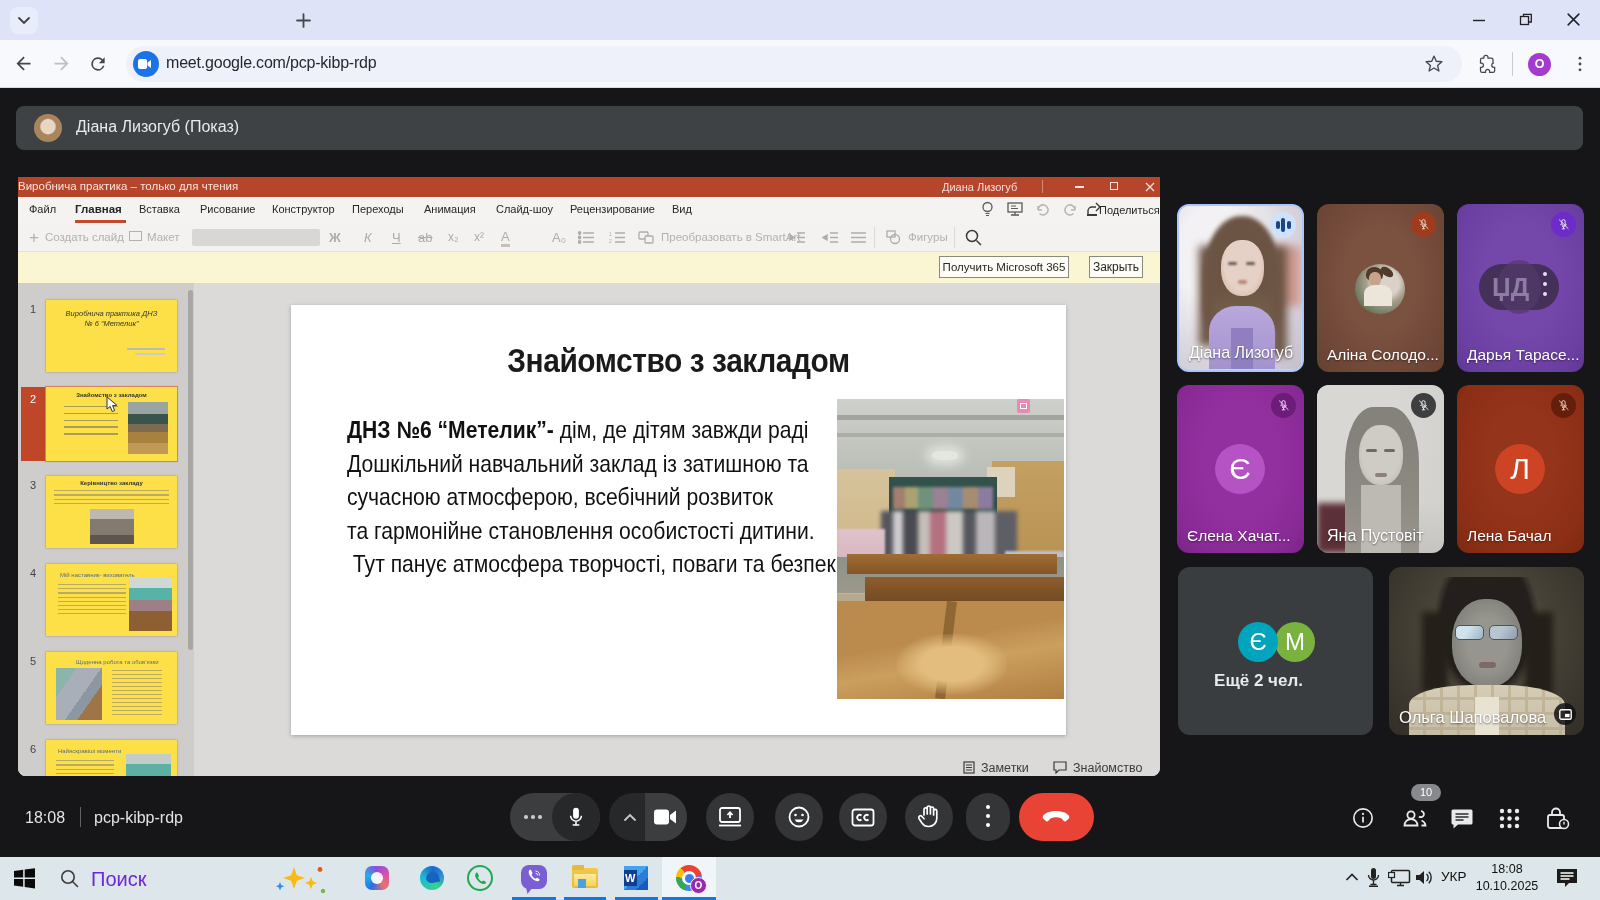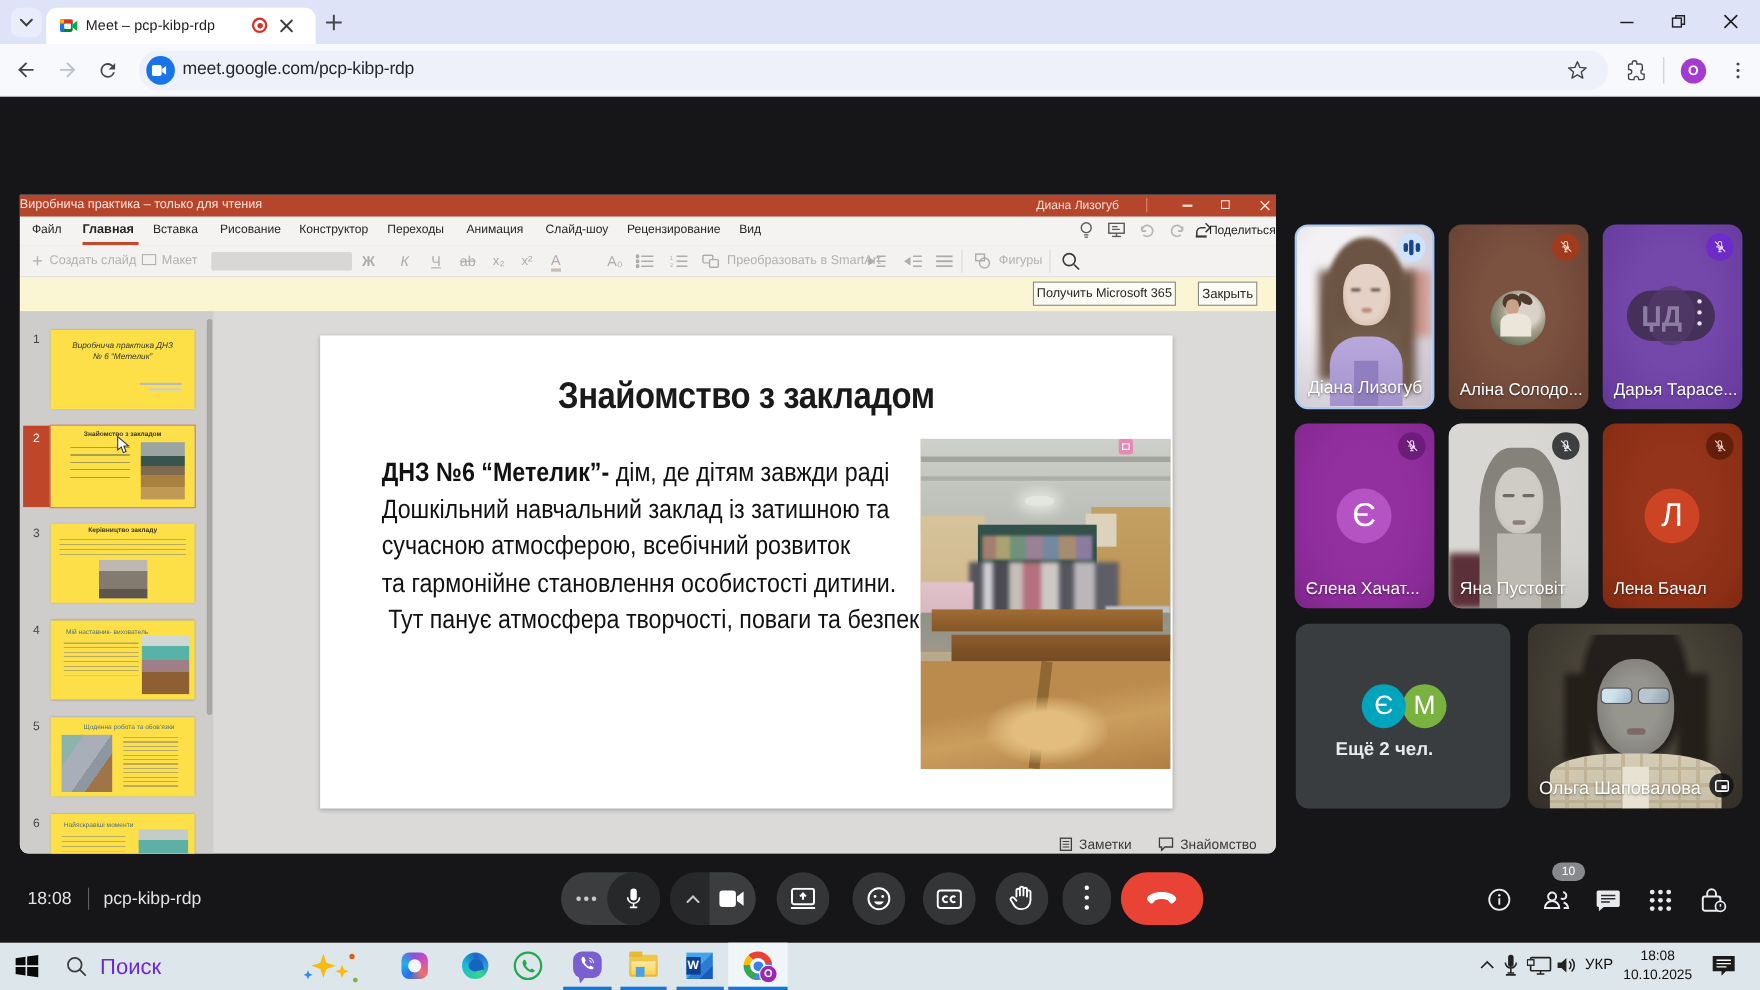--- a/index.html
+++ b/index.html
@@ -44,36 +44,20 @@
 </style>
 </head>
 <body>
 <div id="stage">
   <div id="tabstrip"></div>
   <div id="tabsearch">
     <svg class="abs" style="left:7px;top:9px" width="14" height="10" viewBox="0 0 14 10">
         <path d="M2 2 L7 7 L12 2" fill="none" stroke="#3c4043" stroke-width="1.8" stroke-linecap="round"></path>
       </svg>
   </div>
-  <div id="activetab">
-    <svg class="abs" style="left:12px;top:8px" width="17" height="17" viewBox="0 0 24 24">
-      <rect x="1" y="4" width="16" height="16" rx="3" fill="#00832d"></rect>
-      <rect x="1" y="4" width="5" height="16" rx="2" fill="#1a73e8"></rect>
-      <rect x="1" y="4" width="16" height="5" fill="#d93025"></rect>
-      <rect x="1" y="4" width="5" height="5" fill="#fbbc04"></rect>
-      <path d="M17 10 L23 5.5 V18.5 L17 14 Z" fill="#00ac47"></path>
-      <rect x="6" y="9" width="9" height="7" rx="1.5" fill="#fff" opacity=".92"></rect>
-    </svg>
-    <div class="abs" style="left:36px;top:8px;font-size:13px;color:#202124;letter-spacing:.1px">Meet – pcp-kibp-rdp</div>
-    <div class="abs" style="left:187px;top:9px;width:14px;height:14px;border-radius:50%;border:2.5px solid #d93025"></div>
-    <div class="abs" style="left:191.5px;top:13.5px;width:5px;height:5px;border-radius:50%;background:#d93025"></div>
-    <svg class="abs" style="left:212px;top:10px" width="13" height="13" viewBox="0 0 12 12">
-        <path d="M1.5 1.5 L10.5 10.5 M10.5 1.5 L1.5 10.5" stroke="#3c4043" stroke-width="1.6" stroke-linecap="round"></path>
-      </svg>
-  </div>
   <svg class="abs" style="left:296px;top:13px" width="15" height="15" viewBox="0 0 14 14">
       <path d="M7 1 V13 M1 7 H13" stroke="#44474e" stroke-width="1.7" stroke-linecap="round"></path>
     </svg>
   <svg class="abs" style="left:1472px;top:14px" width="14" height="13" viewBox="0 0 14 13">
       <path d="M1 6.5 H13" stroke="#202124" stroke-width="1.4"></path>
     </svg>
   <svg class="abs" style="left:1519px;top:12px" width="14" height="15" viewBox="0 0 14 14">
       <rect x="1.5" y="4" width="8" height="8" fill="none" stroke="#202124" stroke-width="1.3"></rect>
       <path d="M4.5 4 V1.8 H12.3 V9.5 H9.6" fill="none" stroke="#202124" stroke-width="1.3"></path>
     </svg>
@@ -104,20 +88,24 @@
       <path d="M19 11h-1V7a2 2 0 0 0-2-2h-4V4a2.5 2.5 0 1 0-5 0v1H5a2 2 0 0 0-2 2v4h1a2.5 2.5 0 1 1 0 5H3v4a2 2 0 0 0 2 2h4v-1a2.5 2.5 0 1 1 5 0v1h4a2 2 0 0 0 2-2v-4h-1a2.5 2.5 0 1 1 0-5z" fill="none" stroke="#45474a" stroke-width="1.5"></path>
     </svg>
   <div class="abs" style="left:1512px;top:52px;width:1px;height:24px;background:#c8cbd4"></div>
   <div class="abs" style="left:1528px;top:53px;width:23px;height:23px;border-radius:50%;background:#a43bd0;color:#fff;font-size:12.5px;font-weight:700;text-align:center;line-height:23px">O</div>
   <svg class="abs" style="left:1570px;top:54px" width="20" height="20" viewBox="0 0 24 24">
       <circle cx="12" cy="5" r="1.7" fill="#45474a"></circle>
       <circle cx="12" cy="12" r="1.7" fill="#45474a"></circle>
       <circle cx="12" cy="19" r="1.7" fill="#45474a"></circle>
     </svg>
   <div id="meet">
+    <div id="presbar">
+      <div class="abs" style="left:18px;top:8px;width:28px;height:28px;border-radius:50%;background:radial-gradient(circle at 50% 45%, #e8d5c2 0 34%, #a8855c 40% 75%, #8a6b47 100%)"></div>
+      <div class="abs" style="left:60px;top:12px;font-size:16px;font-weight:500;color:#e8eaed">Діана Лизогуб (Показ)</div>
+    </div>
     <div id="ppt">
       <div id="ppt-title">
         <div class="abs" style="left:0;top:3px;width:1142px;text-align:left;font-size:11.5px;color:#fbe3dc">Виробнича практика – только для чтения</div>
         <div class="abs" style="left:924px;top:3.5px;font-size:11px;color:#f6ddd6">Диана Лизогуб</div>
         <div class="abs" style="left:1024px;top:3px;width:1px;height:13px;background:#d88a77"></div>
         <div class="abs" style="left:1057px;top:9px;width:9px;height:1.5px;background:#fbe3dc"></div>
         <div class="abs" style="left:1092px;top:5px;width:8px;height:8px;border:1.3px solid #fbe3dc"></div>
         <svg class="abs" style="left:1127px;top:5px" width="10" height="10" viewBox="0 0 10 10">
             <path d="M1 1 L9 9 M9 1 L1 9" stroke="#fbe3dc" stroke-width="1.3"></path>
           </svg>

